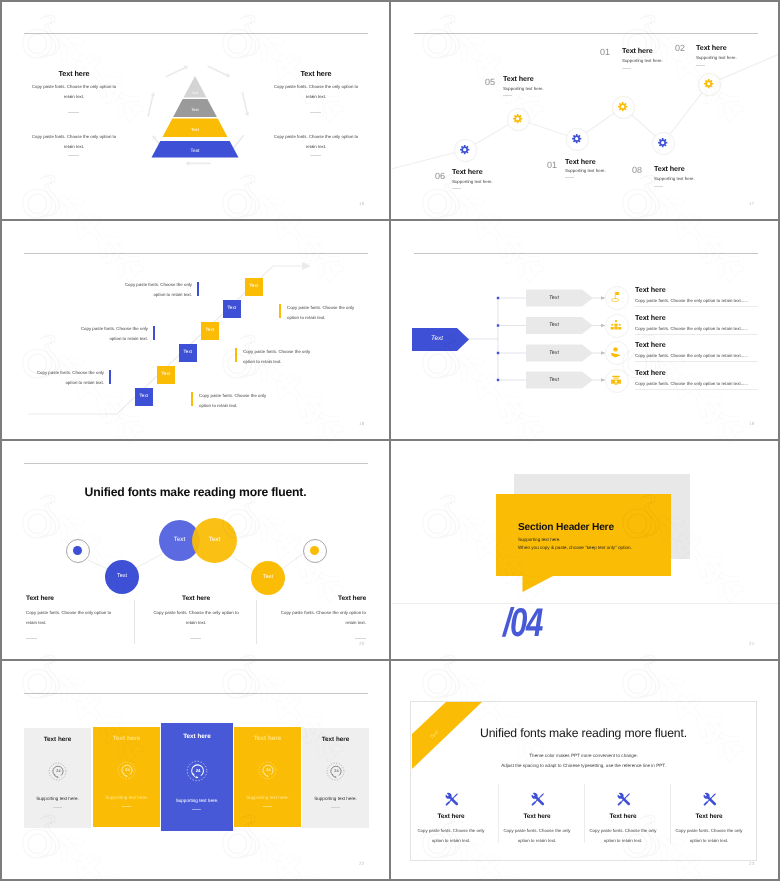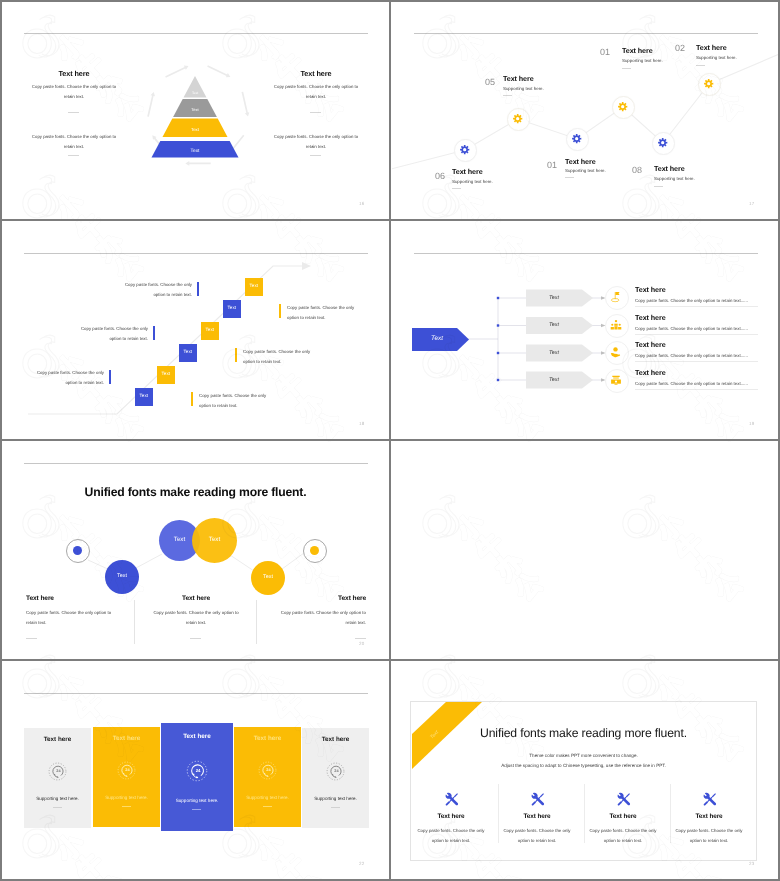--- a/index.html
+++ b/index.html
@@ -317,20 +317,32 @@
  </div>
  <div class="dsh" style="left:188px;top:196px;width:11px;"></div>
  <div style="position:absolute;left:268px;top:153px;width:96px;text-align:right;">
   <div class="ttl" style="font-size:6.6px;letter-spacing:-.1px;">Text here</div>
   <div class="bdy" style="font-size:4.4px;line-height:10px;margin-top:6px;">Copy paste fonts. Choose the only option to retain text.</div>
  </div>
  <div class="dsh" style="left:353px;top:196px;width:11px;"></div>
  <div class="pg" style="left:357px;top:199px;">20</div>
 </div>
 
+<div class="slide" id="s6" style="left:392px;top:442px;width:387px;height:217px;">
+ <div style="position:absolute;left:122px;top:32px;width:176px;height:85px;background:#e8e8e8;"></div>
+ <svg style="position:absolute;left:0;top:0;" width="387" height="217" viewBox="0 0 387 217">
+  <path fill="#fbbc05" d="M104 52 H279 V134 H161 L130.5 150 V134 H104 Z"></path>
+ </svg>
+ <div class="ttl" style="position:absolute;left:126px;top:80px;font-size:10.2px;letter-spacing:-.2px;color:#111;">Section Header Here</div>
+ <div style="position:absolute;left:126px;top:95px;font-size:4.6px;color:#262626;">Supporting text here.</div>
+ <div style="position:absolute;left:126px;top:103px;font-size:4.6px;color:#262626;">When you copy &amp; paste, choose "keep text only" option.</div>
+ <div class="hr" style="left:0;top:161px;width:387px;background:#ededed;"></div>
+ <div style="position:absolute;left:111px;top:161px;font-size:40px;line-height:40px;font-weight:600;font-style:italic;color:#4759d6;letter-spacing:-2px;transform:scaleX(.78);transform-origin:left top;font-family:'Liberation Sans',sans-serif;">/04</div>
+ <div class="pg" style="left:357px;top:199px;">21</div>
+</div>
 
 <div class="slide" id="s7" style="left:2px;top:662px;width:387px;height:217px;">
  <div class="hr" style="left:22px;top:31px;width:344px;"></div>
  <div style="position:absolute;left:22px;top:66px;width:67px;height:100px;background:#efefef;"></div>
  <div class="ttl" style="position:absolute;left:22px;top:74px;width:67px;text-align:center;font-size:6.3px;color:#151515;">Text here</div>
  <svg style="position:absolute;left:46px;top:100px;" width="19" height="19" viewBox="0 0 32 32">
         <g fill="none" stroke="#7a7a7a" stroke-width="0.9">
           <circle cx="16" cy="16" r="14.2" stroke-dasharray="1.9 2.6"></circle>
         </g>
         <path fill="none" stroke="#7a7a7a" stroke-width="1.5" stroke-linecap="butt" d="M11.3 22.3 A8.6 8.6 0 1 1 21.6 22.8"></path>

